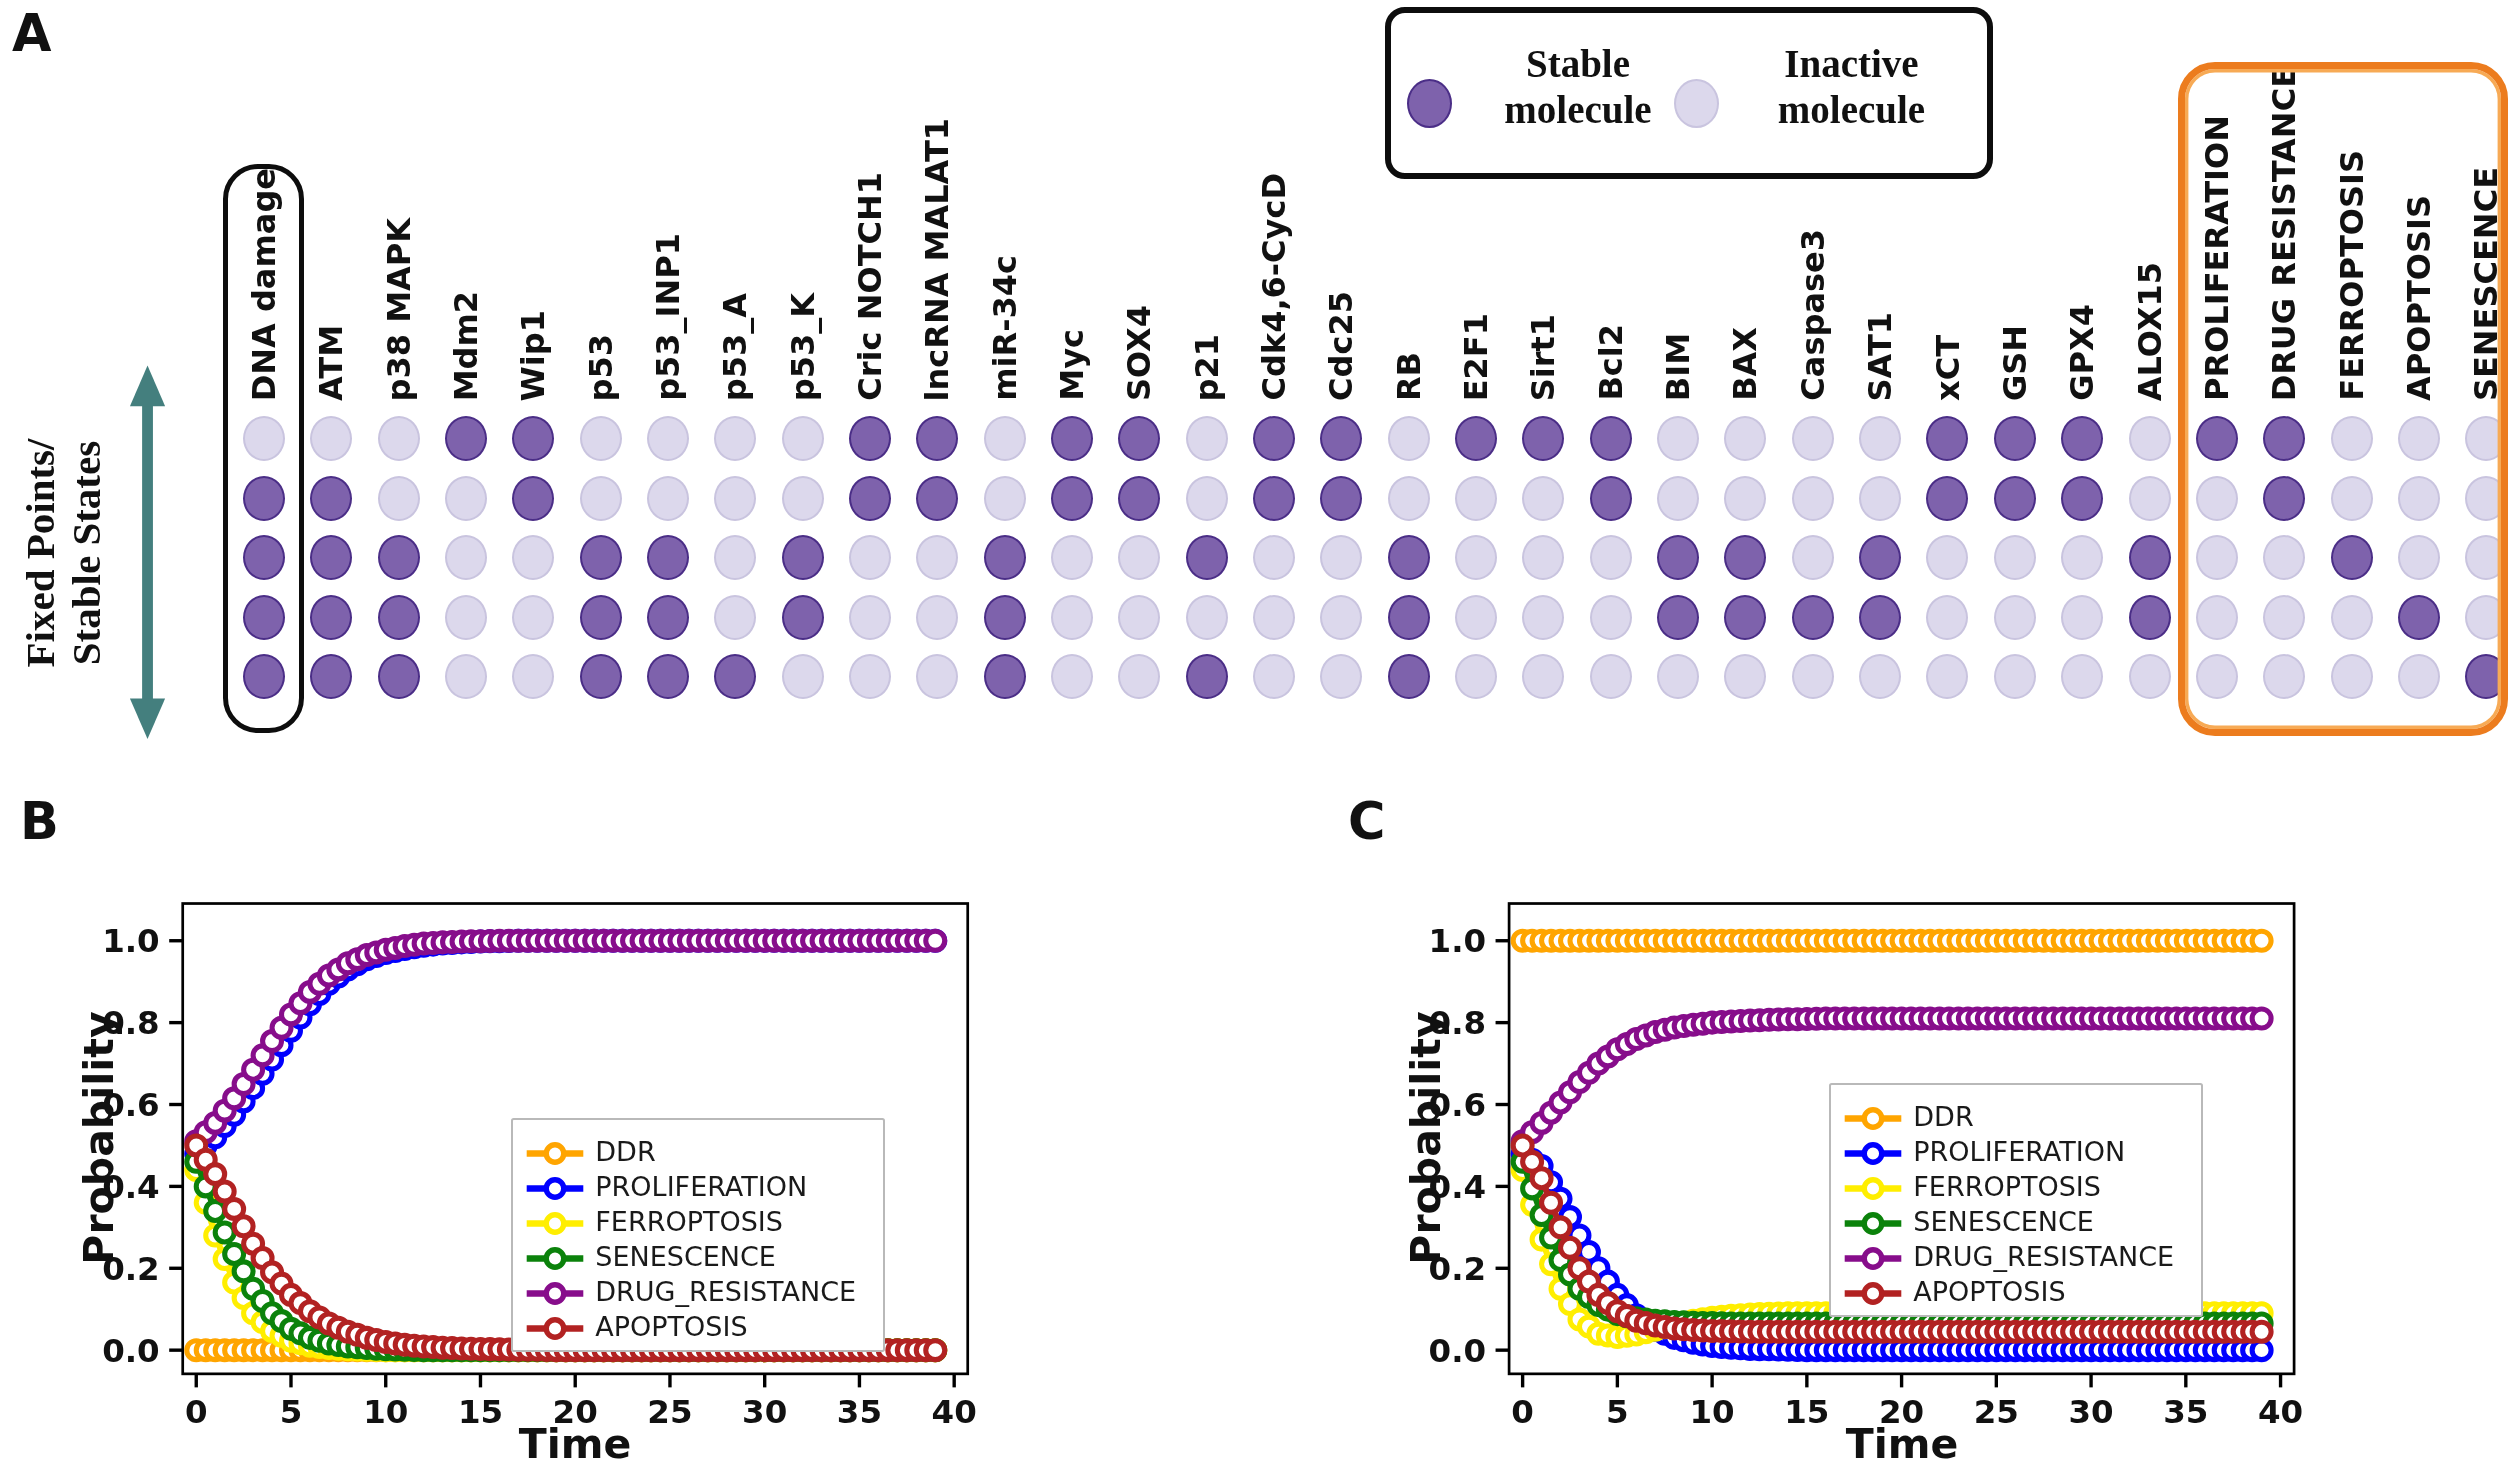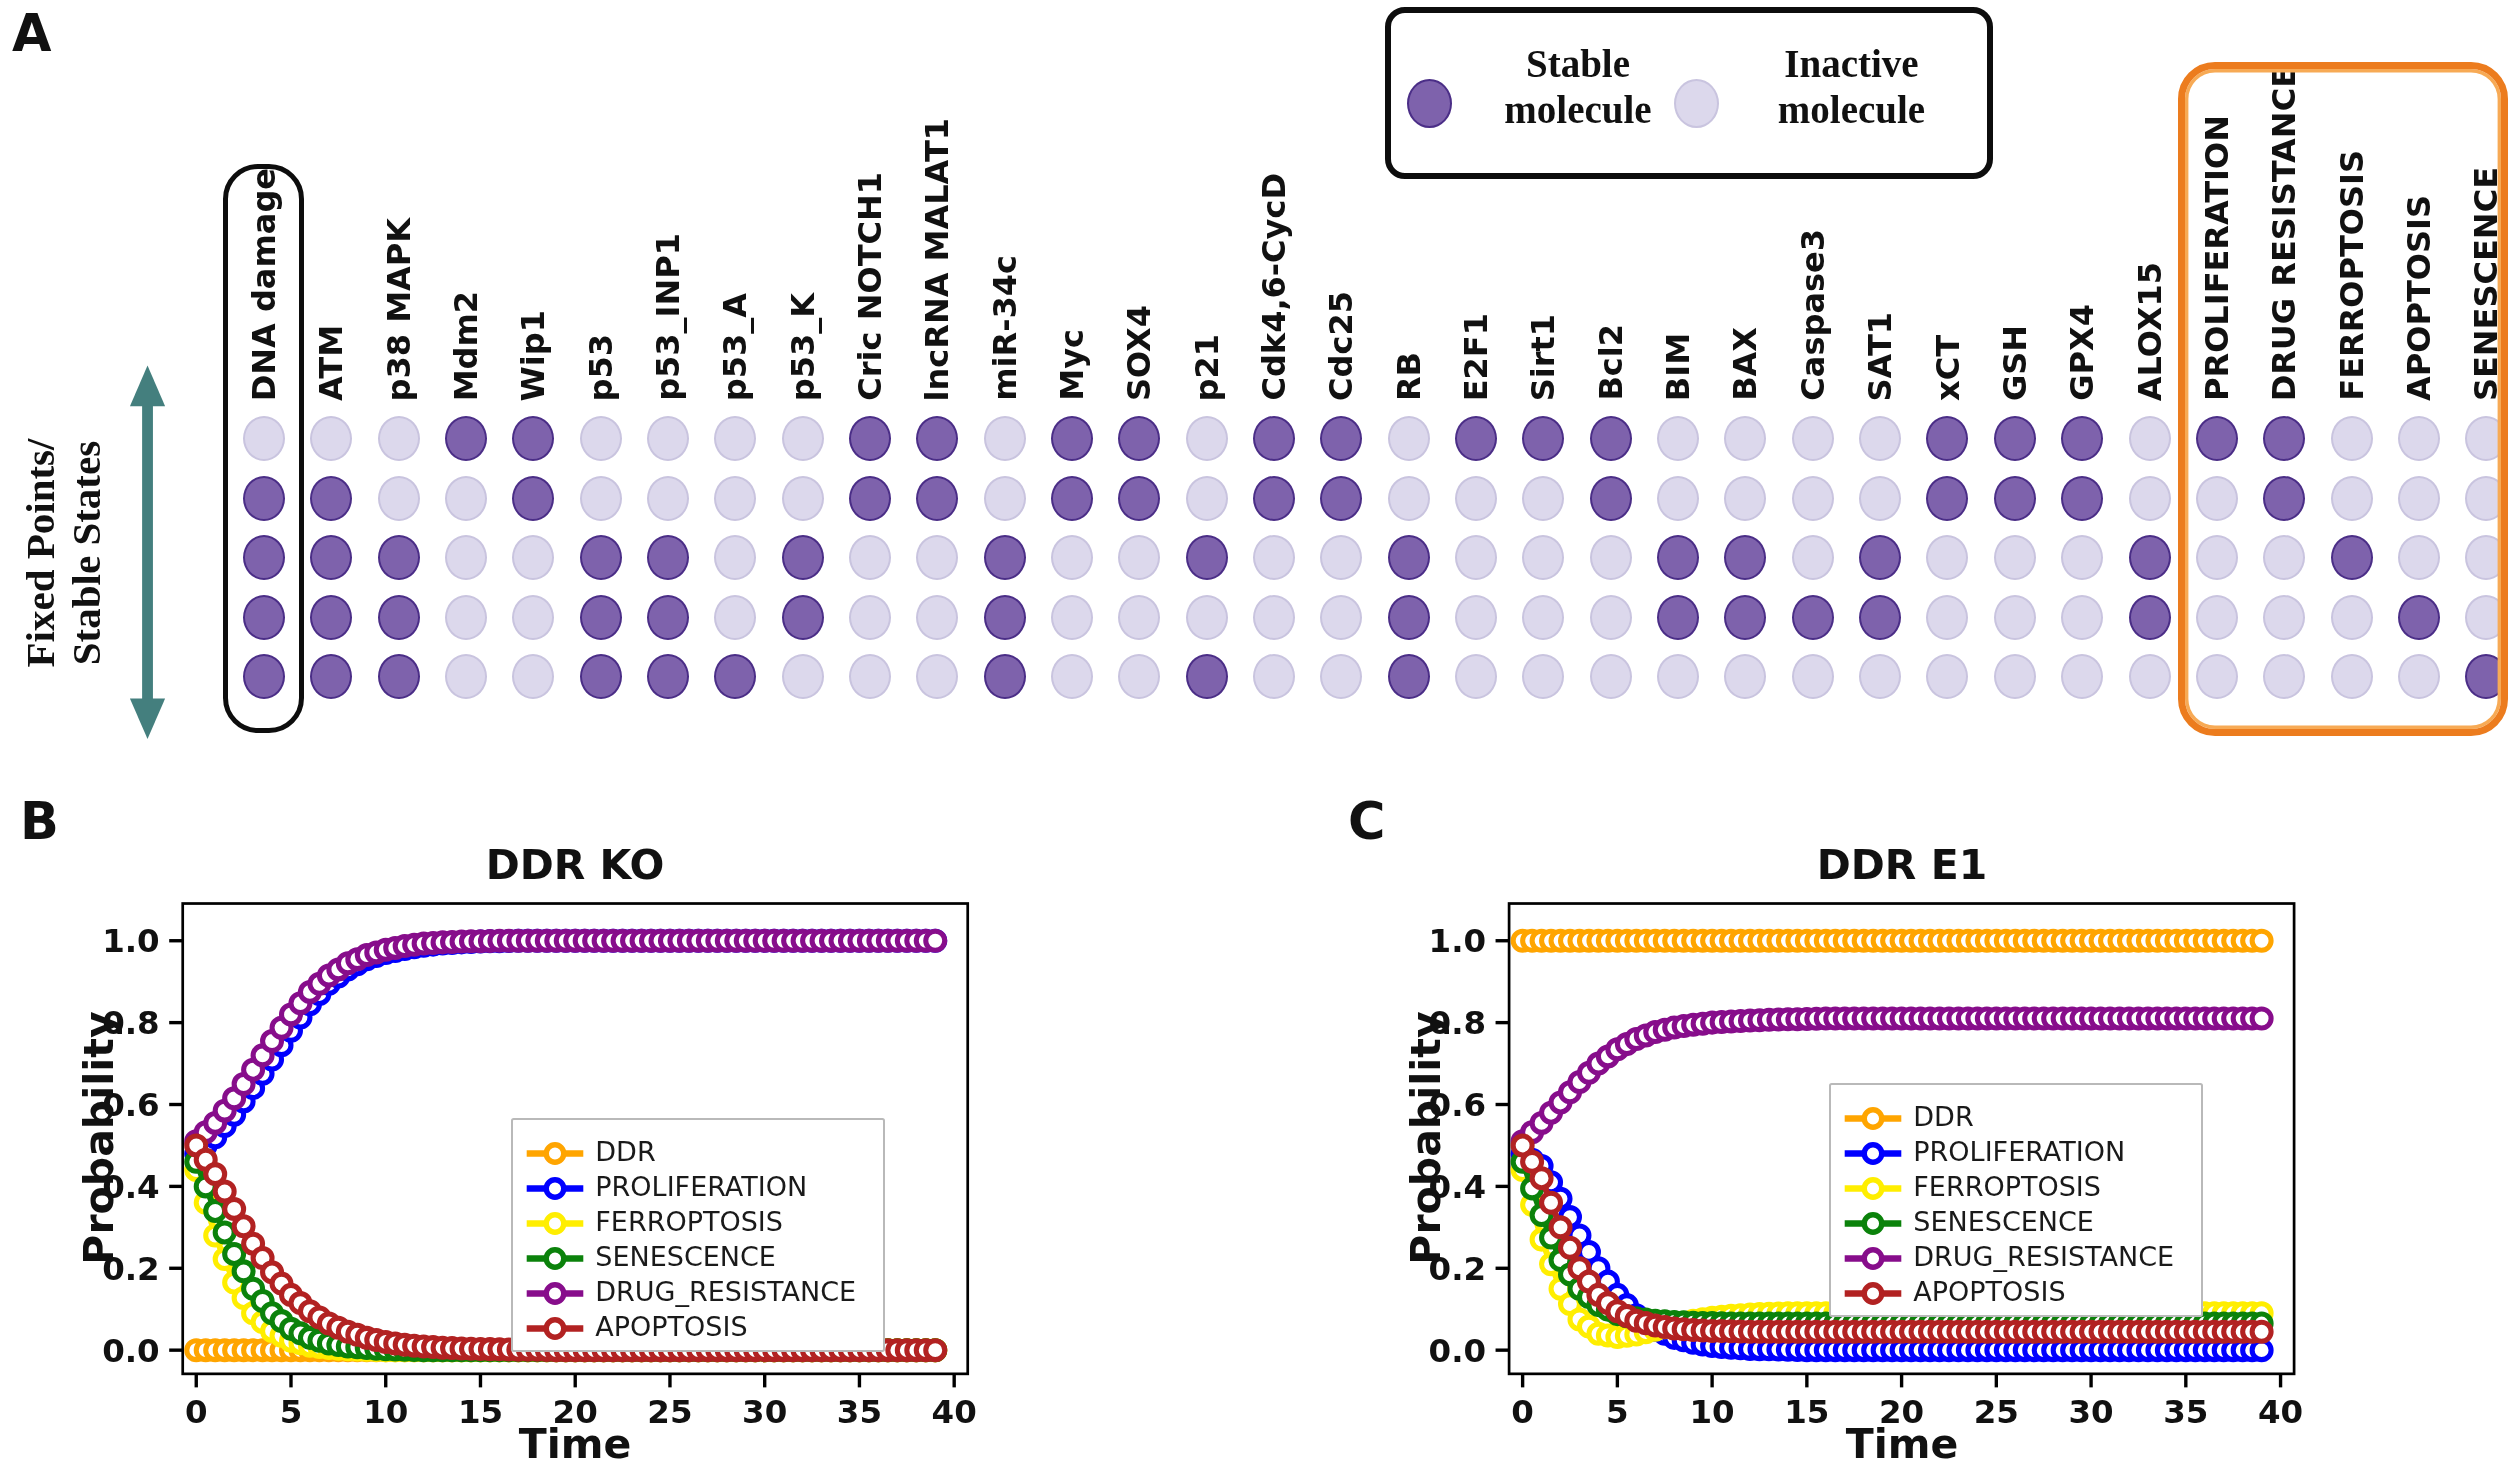--- a/index.html
+++ b/index.html
@@ -1302,22 +1302,20 @@
 
   <div class="mol-legend">
     <div class="dot active" style="left:16px;top:66px;"></div>
     <div class="mol-label" style="left:65px;top:28px;width:244px;">Stable
 molecule</div>
     <div class="dot inactive" style="left:283px;top:66px;"></div>
     <div class="mol-label" style="left:332px;top:28px;width:257px;">Inactive
 molecule</div>
   </div>
 
-  <div class="chart-title" style="left:372px;top:841px;">DDR KO</div>
-  <div class="chart-title" style="left:1699px;top:841px;">DDR E1</div>
 
   <div class="axis-label-y" style="left:-88px;top:1111px;">Probability</div>
   <div class="axis-label-y" style="left:1239px;top:1111px;">Probability</div>
 
   <div class="axis-label-x" style="left:453px;top:1420px;">Time</div>
   <div class="axis-label-x" style="left:1780px;top:1420px;">Time</div>
 
   <div class="chart-legend" id="legendB" style="left:511px;top:1118px;">
       <div class="legend-row">
         <svg width="62" height="27" viewBox="0 0 92 40">

